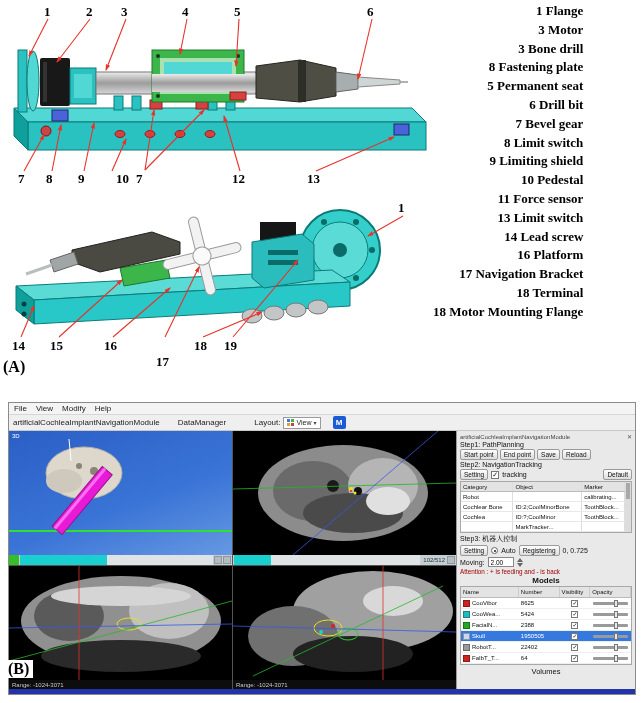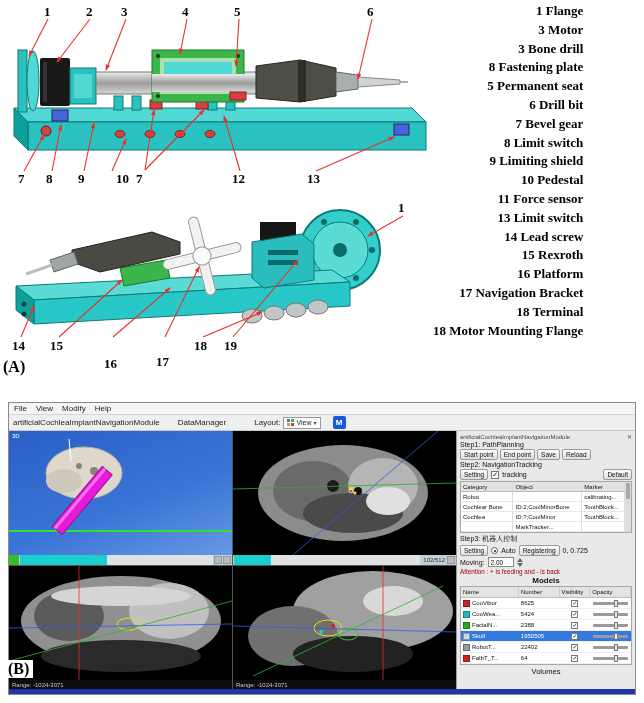--- a/index.html
+++ b/index.html
@@ -253,21 +253,21 @@
           <line x1="19" y1="143" x2="32" y2="112" marker-end="url(#a2)"></line>
           <line x1="57" y1="143" x2="120" y2="86" marker-end="url(#a2)"></line>
           <line x1="111" y1="143" x2="168" y2="94" marker-end="url(#a2)"></line>
           <line x1="163" y1="143" x2="197" y2="73" marker-end="url(#a2)"></line>
           <line x1="201" y1="143" x2="260" y2="118" marker-end="url(#a2)"></line>
           <line x1="231" y1="143" x2="296" y2="66" marker-end="url(#a2)"></line>
         </g>
       </svg>
       <span class="co" style="left:10px;top:144px">14</span>
       <span class="co" style="left:48px;top:144px">15</span>
-      <span class="co" style="left:102px;top:162px">16</span>
+      <span class="co" style="left:102px;top:144px">16</span>
       <span class="co" style="left:154px;top:160px">17</span>
       <span class="co" style="left:192px;top:144px">18</span>
       <span class="co" style="left:222px;top:144px">19</span>
       <span class="co" style="left:396px;top:6px">1</span>
     </div>
 
     <ul class="legend-list">
 
         <li>1 Flange</li>
 
@@ -289,21 +289,20 @@
 
         <li>10 Pedestal</li>
 
         <li>11 Force sensor</li>
 
 
         <li>13 Limit switch</li>
 
         <li>14 Lead screw</li>
 
-        <li>15 Rexroth</li>
 
         <li>16 Platform</li>
 
         <li>17 Navigation Bracket</li>
 
         <li>18 Terminal</li>
 
         <li>18 Motor Mounting Flange</li>
 
     </ul>

